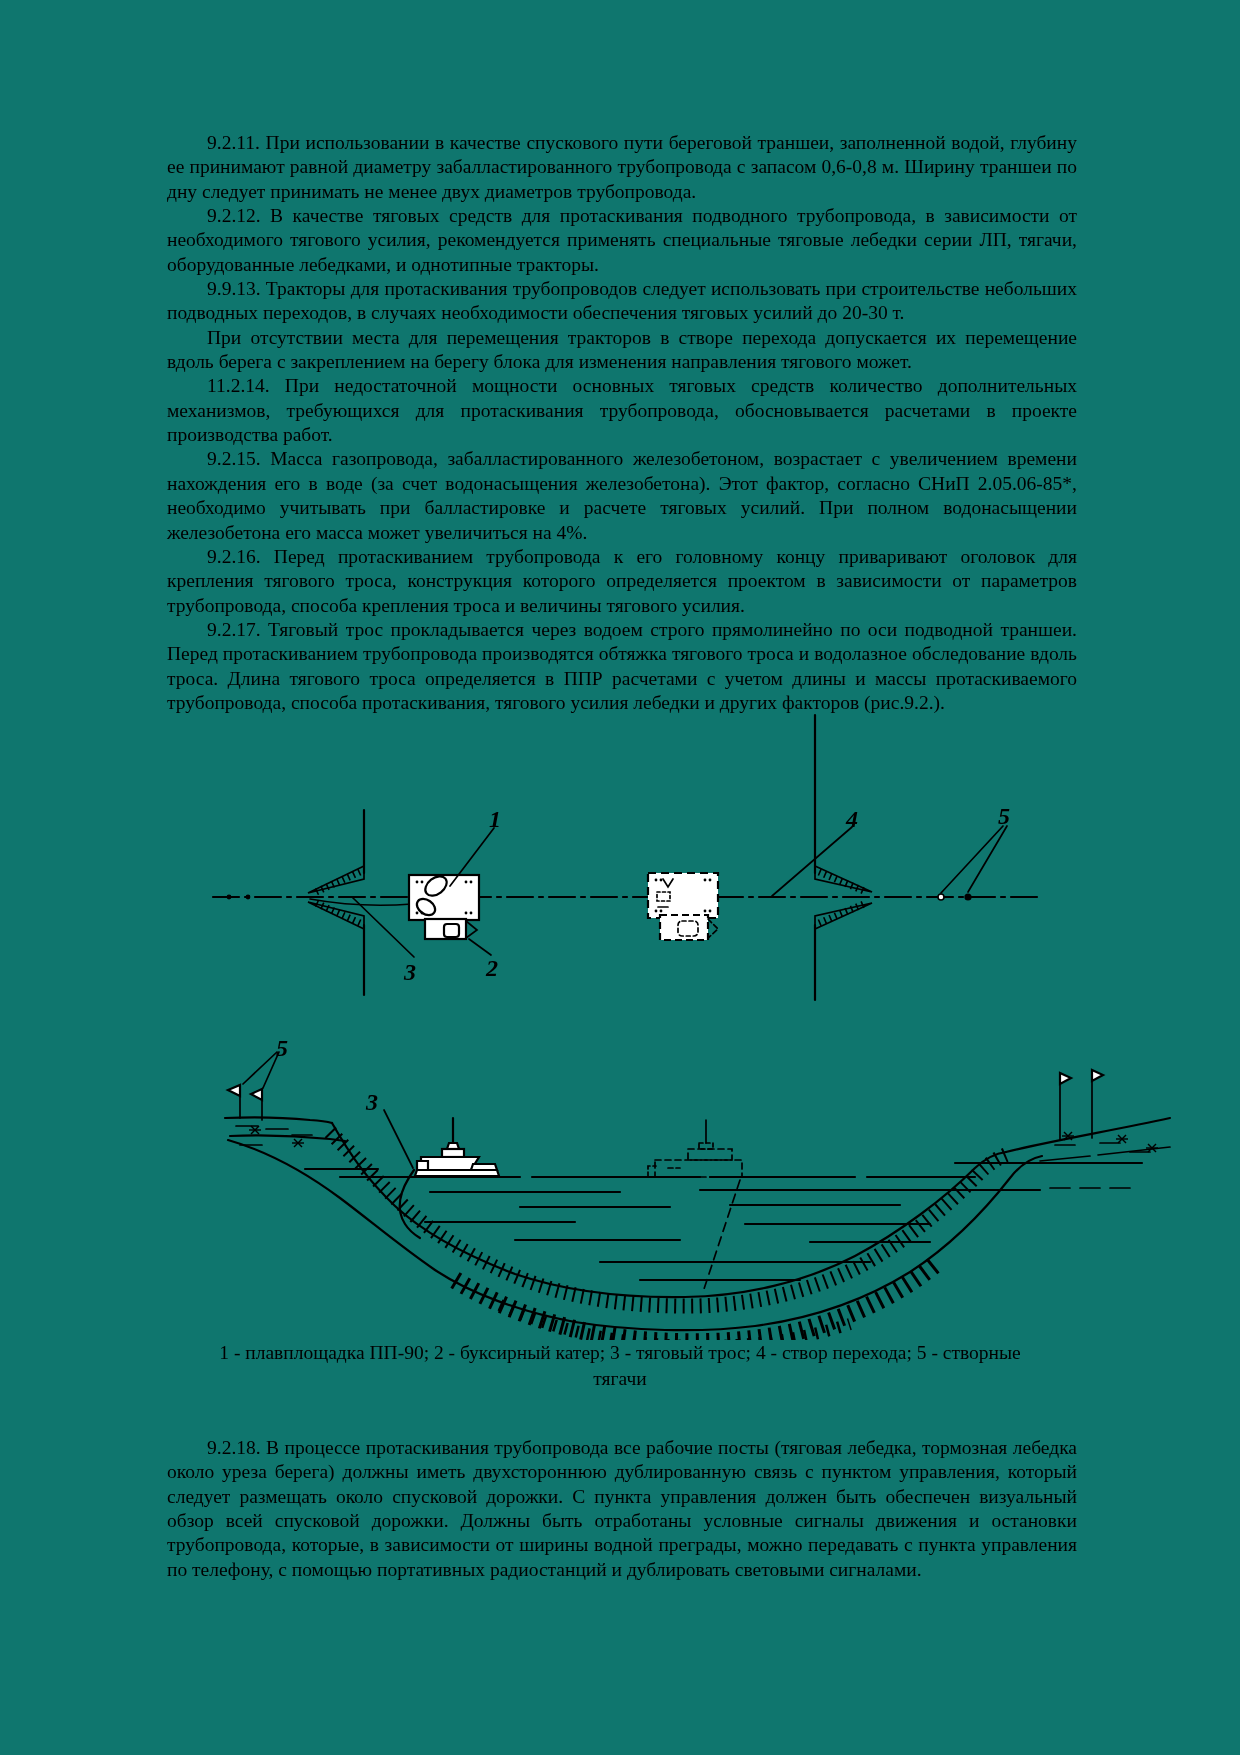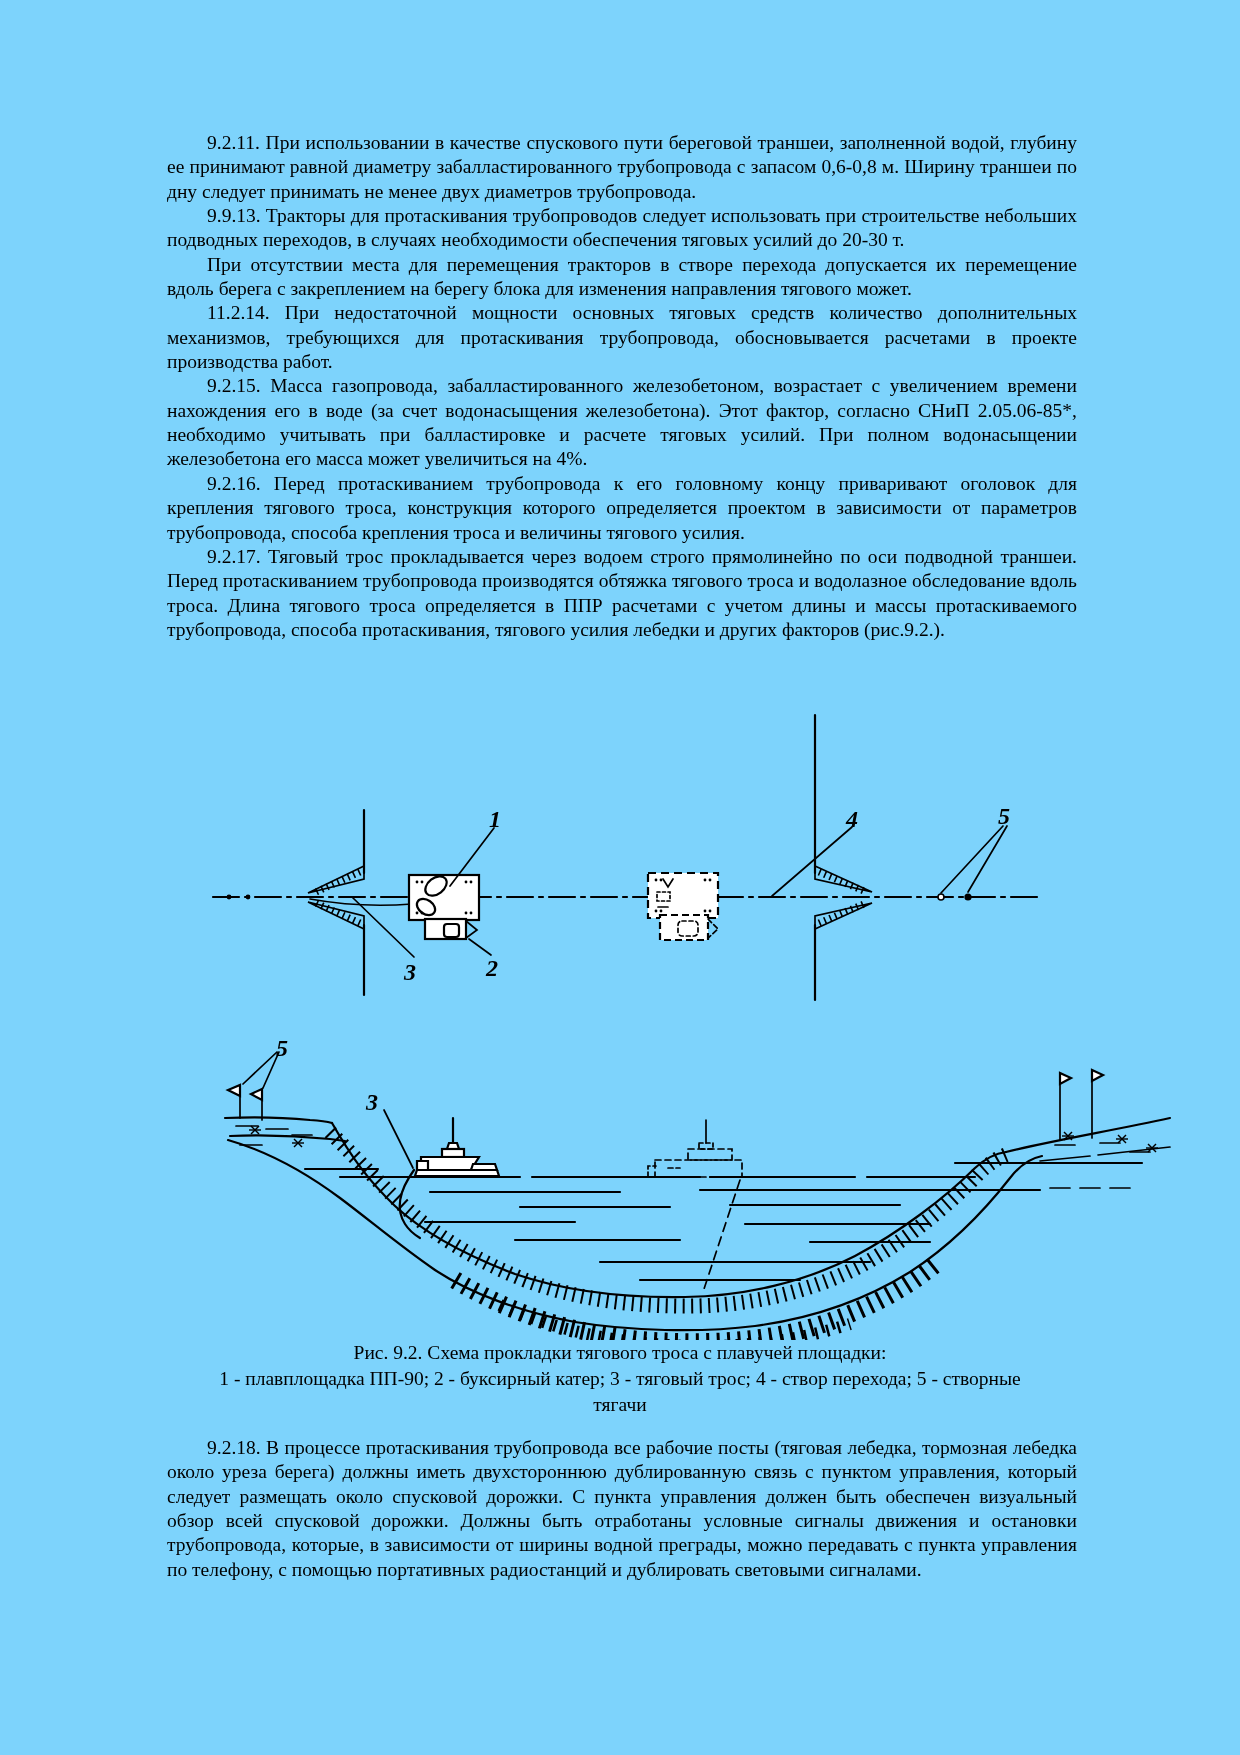--- a/index.html
+++ b/index.html
@@ -1,17 +1,17 @@
 <!DOCTYPE html>
 <html><head>
 <meta charset="utf-8">
 <style>
   html,body { margin:0; padding:0; background:#ffffff; }
   .page {
-    position:relative; width:1240px; height:1755px; background:#7dd3fc;
+    position:relative; width:1240px; height:1755px; background:#0f766e;
     font-family:"Liberation Serif","DejaVu Serif",serif; color:#000;
     overflow:hidden;
   }
   .textblock { position:absolute; left:167px; width:910px; font-size:19.5px; line-height:24.35px; }
   .textblock p { margin:0; text-indent:40px; text-align:justify; }
   .caption { position:absolute; left:95px; width:1050px; font-size:19.5px; line-height:26px; text-align:center; }
   .caption .cap-line { white-space:nowrap; }
   .fig { position:absolute; left:0; }
   svg text.fig-num {
     font-family:"Liberation Serif","DejaVu Serif",serif;
@@ -23,20 +23,21 @@
   svg .hatch { stroke:#000; fill:none; }
   svg .dot { fill:#000; stroke:none; }
 </style>
 </head>
 <body>
 
 <div class="page">
 
   <div class="textblock" style="top:131px;">
     <p>9.2.11. При использовании в качестве спускового пути береговой траншеи, заполненной водой, глубину ее принимают равной диаметру забалластированного трубопровода с запасом 0,6-0,8 м. Ширину траншеи по дну следует принимать не менее двух диаметров трубопровода.</p>
+    <p>9.2.12. В качестве тяговых средств для протаскивания подводного трубопровода, в зависимости от необходимого тягового усилия, рекомендуется применять специальные тяговые лебедки серии ЛП, тягачи, оборудованные лебедками, и однотипные тракторы.</p>
     <p>9.9.13. Тракторы для протаскивания трубопроводов следует использовать при строительстве небольших подводных переходов, в случаях необходимости обеспечения тяговых усилий до 20-30 т.</p>
     <p>При отсутствии места для перемещения тракторов в створе перехода допускается их перемещение вдоль берега с закреплением на берегу блока для изменения направления тягового может.</p>
     <p>11.2.14. При недостаточной мощности основных тяговых средств количество дополнительных механизмов, требующихся для протаскивания трубопровода, обосновывается расчетами в проекте производства работ.</p>
     <p>9.2.15. Масса газопровода, забалластированного железобетоном, возрастает с увеличением времени нахождения его в воде (за счет водонасыщения железобетона). Этот фактор, согласно СНиП 2.05.06-85*, необходимо учитывать при балластировке и расчете тяговых усилий. При полном водонасыщении железобетона его масса может увеличиться на 4%.</p>
     <p>9.2.16. Перед протаскиванием трубопровода к его головному концу приваривают оголовок для крепления тягового троса, конструкция которого определяется проектом в зависимости от параметров трубопровода, способа крепления троса и величины тягового усилия.</p>
     <p>9.2.17. Тяговый трос прокладывается через водоем строго прямолинейно по оси подводной траншеи. Перед протаскиванием трубопровода производятся обтяжка тягового троса и водолазное обследование вдоль троса. Длина тягового троса определяется в ППР расчетами с учетом длины и массы протаскиваемого трубопровода, способа протаскивания, тягового усилия лебедки и других факторов (рис.9.2.).</p>
   </div>
 
   <svg class="fig" style="top:700px;" width="1240" height="310" viewBox="0 0 1240 310">
 
@@ -222,21 +223,20 @@
       <path class="shp" d="M1060,63 L1060,74 L1071,68 Z" stroke-width="1.8"></path>
       <line class="tn" x1="1092" y1="67" x2="1092" y2="128"></line>
       <path class="shp" d="M1092,60 L1092,71 L1103,65 Z" stroke-width="1.8"></path>
     </g>
 
     <text class="fig-num" x="276" y="46">5</text>
     <text class="fig-num" x="366" y="100">3</text>
   </svg>
 
   <div class="caption" style="top:1340px;">
-    <div class="cap-line">Рис. 9.2. Схема прокладки тягового троса с плавучей площадки:</div>
     <div class="cap-line">1 - плавплощадка ПП-90; 2 - буксирный катер; 3 - тяговый трос; 4 - створ перехода; 5 - створные</div>
     <div class="cap-line">тягачи</div>
   </div>
 
   <div class="textblock" style="top:1436px;">
     <p>9.2.18. В процессе протаскивания трубопровода все рабочие посты (тяговая лебедка, тормозная лебедка около уреза берега) должны иметь двухстороннюю дублированную связь с пунктом управления, который следует размещать около спусковой дорожки. С пункта управления должен быть обеспечен визуальный обзор всей спусковой дорожки. Должны быть отработаны условные сигналы движения и остановки трубопровода, которые, в зависимости от ширины водной преграды, можно передавать с пункта управления по телефону, с помощью портативных радиостанций и дублировать световыми сигналами.</p>
   </div>
 
 </div>
 

